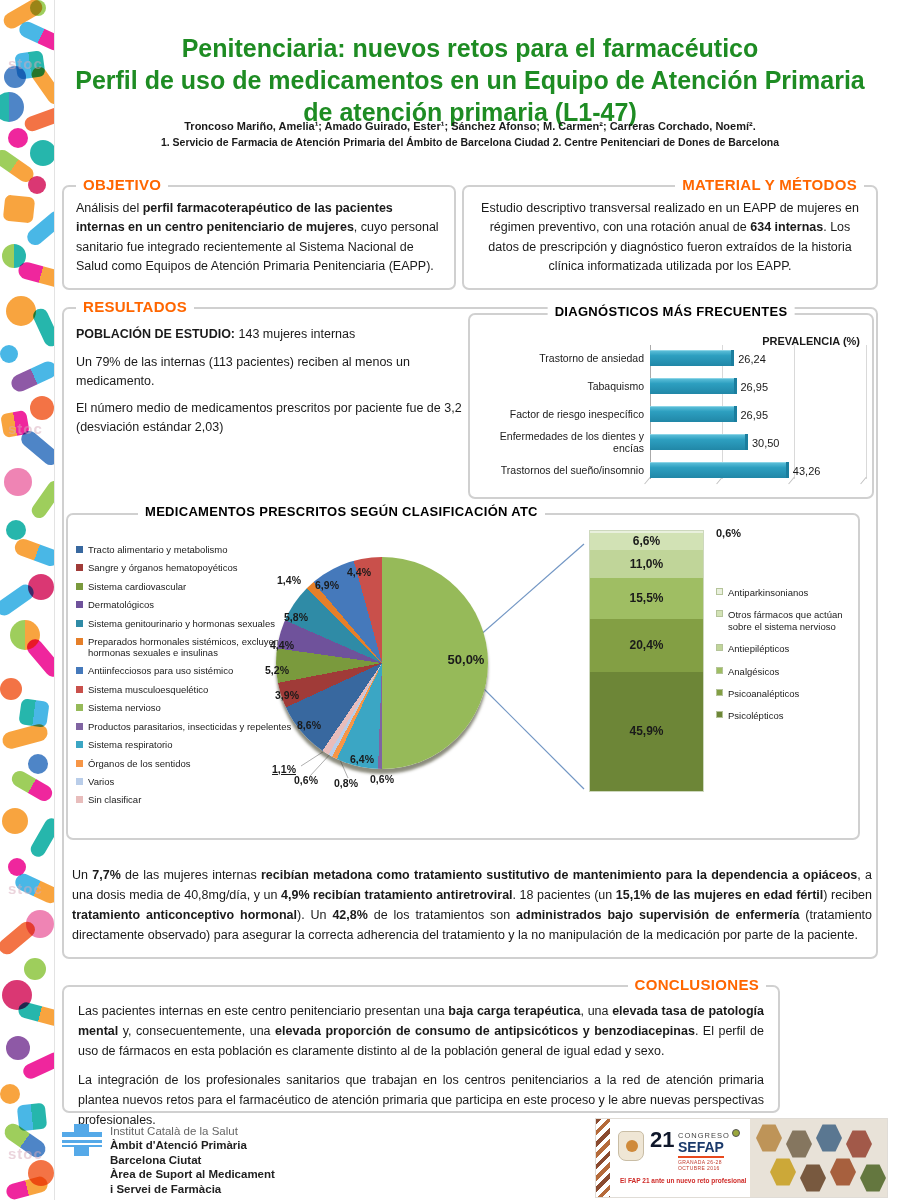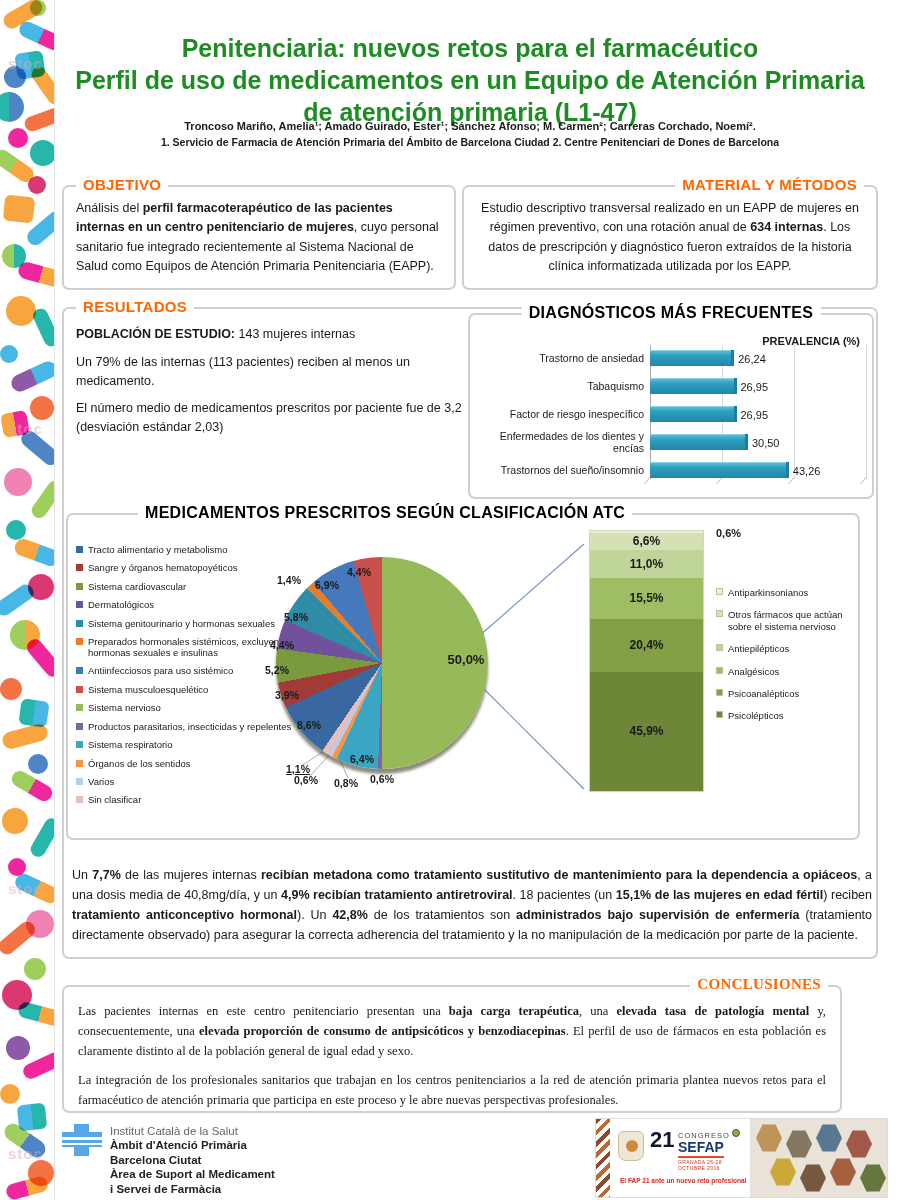--- a/index.html
+++ b/index.html
@@ -22,26 +22,26 @@
            color:#1e8c23; font-size:25px; font-weight:bold; line-height:1.28; }
   #authors { position:absolute; left:70px; top:119px; width:800px; text-align:center;
              font-size:11px; font-weight:bold; line-height:1.45; }
   #affil { position:absolute; left:70px; top:136px; width:800px; text-align:center;
            font-size:10.5px; font-weight:bold; }
 
   
   .fbox { position:absolute; border:2px solid #d0d0d0; border-radius:7px; background:#fff; }
   .flegend { position:absolute; top:-11px; background:#fff; padding:0 7px;
              color:#ff6600; font-size:15px; font-weight:bold; letter-spacing:.3px; }
-  .flegend.dark { color:#000; font-size:16px; }
+  .flegend.dark { color:#000; font-size:13px; }
 
   #box-objetivo { left:62px; top:185px; width:394px; height:105px; }
   #box-metodos  { left:462px; top:185px; width:416px; height:105px; }
   #box-resultados { left:62px; top:307px; width:816px; height:652px; }
-  #box-conclusiones { left:62px; top:985px; width:780px; height:128px;font-family:Liberation Serif, serif; }
+  #box-conclusiones { left:62px; top:985px; width:718px; height:128px; }
 
   .bodytext { font-size:12.5px; line-height:1.55; }
   #objetivo-body { padding:12px 12px 0 12px; text-align:left; }
   #metodos-body  { padding:12px 14px 0 14px; text-align:center; }
 
   
   #res-text { position:absolute; left:12px; top:16px; width:392px; }
   #res-text .ritem { margin-bottom:9px; font-size:12.5px; line-height:1.5; }
   #res-para { position:absolute; left:8px; top:544px; width:800px; font-size:12.5px;
               line-height:1.6; text-align:justify;margin-top:12px; }
@@ -329,21 +329,21 @@
         <div class="plab" style="left: 214px; top: 130px;">4,4%</div>
         <div class="plab" style="left: 228px; top: 102px;">5,8%</div>
         <div class="plab" style="left: 221px; top: 65px;">1,4%</div>
         <div class="plab" style="left: 259px; top: 70px;">6,9%</div>
         <div class="plab" style="left: 291px; top: 57px;">4,4%</div>
         <div class="plab big" style="left: 398px; top: 144px;">50,0%</div>
         <div class="plab" style="left: 314px; top: 264px;">0,6%</div>
         <div class="plab" style="left: 294px; top: 244px;">6,4%</div>
         <div class="plab" style="left: 278px; top: 268px;">0,8%</div>
         <div class="plab" style="left: 238px; top: 265px;">0,6%</div>
-        <div class="plab" style="left: 230px; top: 254px; text-decoration: underline;">1,1%</div>
+        <div class="plab" style="left: 216px; top: 254px; text-decoration: underline;">1,1%</div>
       </div>
     <div id="stack">
         <div class="sseg" style="height: 1.56px; background: rgb(233, 240, 221);"></div>
         <div class="sseg" style="height: 17.16px; background: rgb(210, 226, 181);">
           <span>6,6%</span>
         </div>
         <div class="sseg" style="height: 28.6px; background: rgb(192, 213, 153);">
           <span>11,0%</span>
         </div>
         <div class="sseg" style="height: 40.3px; background: rgb(159, 190, 99);">

